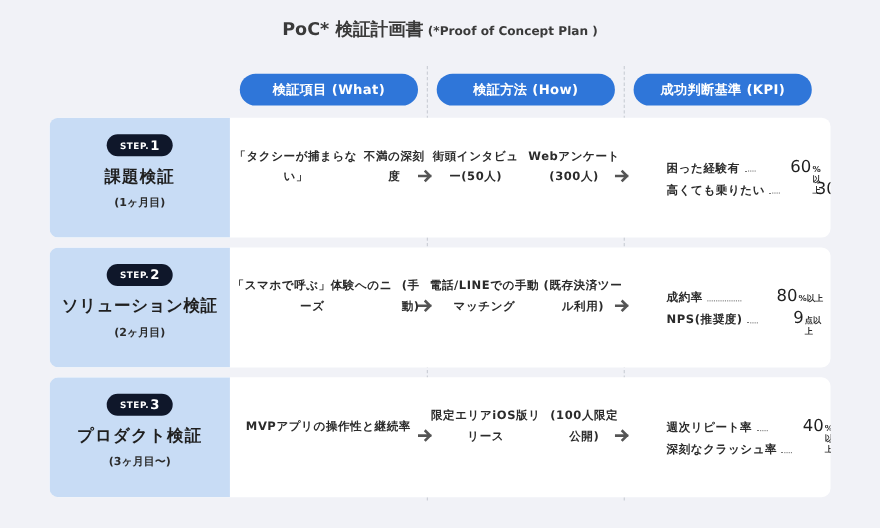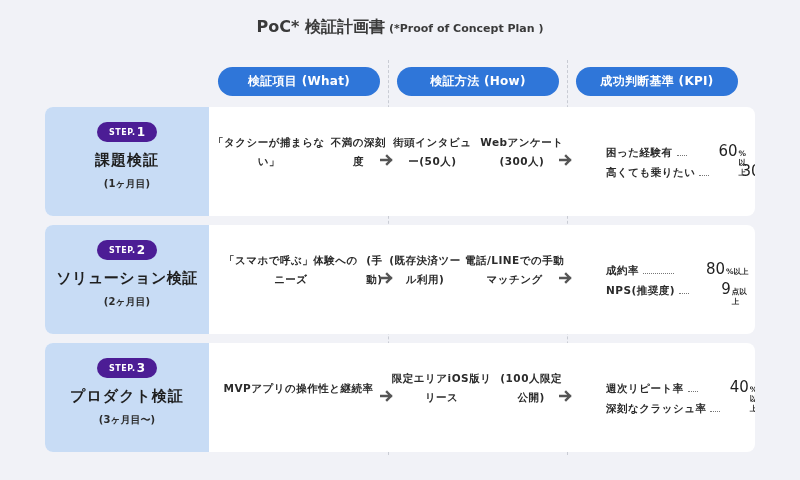--- a/index.html
+++ b/index.html
@@ -33,21 +33,21 @@
     position: absolute; left: 45px; width: 710px; height: 109px;
     background: #ffffff; border-radius: 8px; overflow: hidden;
   }
   .step-col {
     position: absolute; left: 0; top: 0; width: 164px; height: 109px;
     background: #c8dcf5;
     display: flex; flex-direction: column; align-items: center; justify-content: flex-start;
   }
   .step-badge {
     margin-top: 15px; height: 20px; width: 60px; border-radius: 10px;
-    background: #4c1d95; color: #fff;
+    background: #0f172a; color: #fff;
     display: flex; align-items: center; justify-content: center;
     font-weight: bold;
     text-align: right;
   }
   .step-badge .st { font-size: 8px; letter-spacing: 0.5px; }
   .step-badge .num { font-size: 12px; margin-left: 1px; }
   .step-name { margin-top: 9px; font-size: 15px; font-weight: bold; color: #1f1f1f; letter-spacing: 1px; }
   .step-period { margin-top: 7px; font-size: 10px; font-weight: bold; color: #2b2b2b; }
 
   .cell {
@@ -129,30 +129,30 @@
 
 <div class="row" style="top:225px;">
   <div class="step-col">
     <div class="step-badge">
       <span class="st">STEP.</span>
         <span class="num">2</span>
     </div>
     <div class="step-name" style="letter-spacing:0.5px;">ソリューション検証</div>
     <div class="step-period">(2ヶ月目)</div>
   </div>
-  <div class="cell" style="left:164px; width:179px;padding-left:12px;">
+  <div class="cell" style="left:164px; width:179px;">
     <div>「スマホで呼ぶ」体験へのニーズ</div>
     <div>(手動)</div>
   </div>
   <svg class="arrow" style="left:335px;" viewBox="0 0 14 14">
       <path d="M1 7 H11 M7 3 L11 7 L7 11" stroke="#555" stroke-width="2.4" fill="none" stroke-linecap="square"></path>
     </svg>
   <div class="cell" style="left:343px; width:179px;">
+    <div>電話/LINEでの手動マッチング</div>
     <div>(既存決済ツール利用)</div>
-    <div>電話/LINEでの手動マッチング</div>
   </div>
   <svg class="arrow" style="left:514px;" viewBox="0 0 14 14">
       <path d="M1 7 H11 M7 3 L11 7 L7 11" stroke="#555" stroke-width="2.4" fill="none" stroke-linecap="square"></path>
     </svg>
   <div class="kpi">
     <div class="kpi-line">
       <span class="kpi-label">成約率</span>
         <span class="kpi-dots"></span>
         <span class="kpi-value">80</span>
         <span class="kpi-unit">%以上</span>

